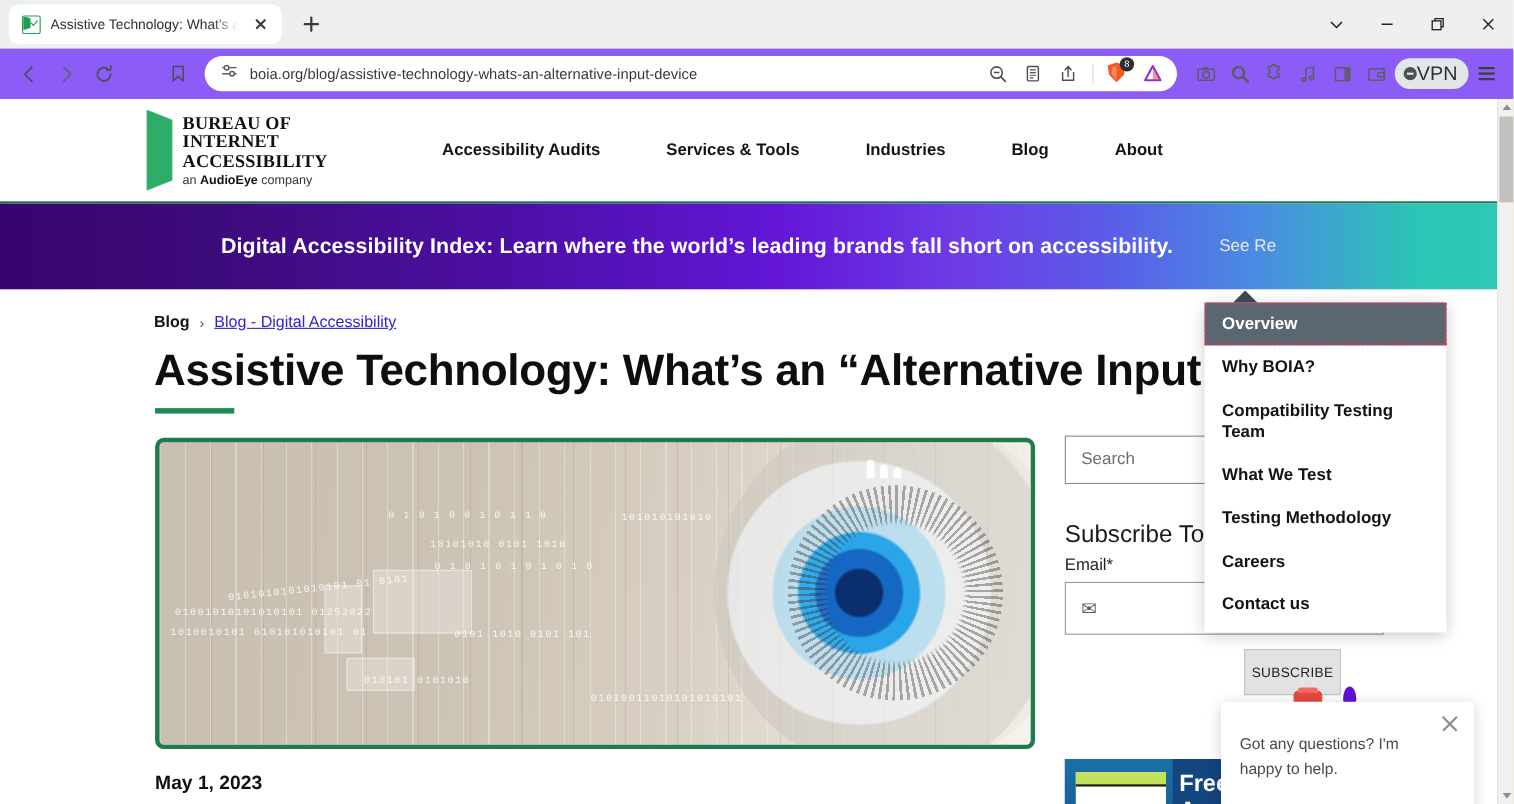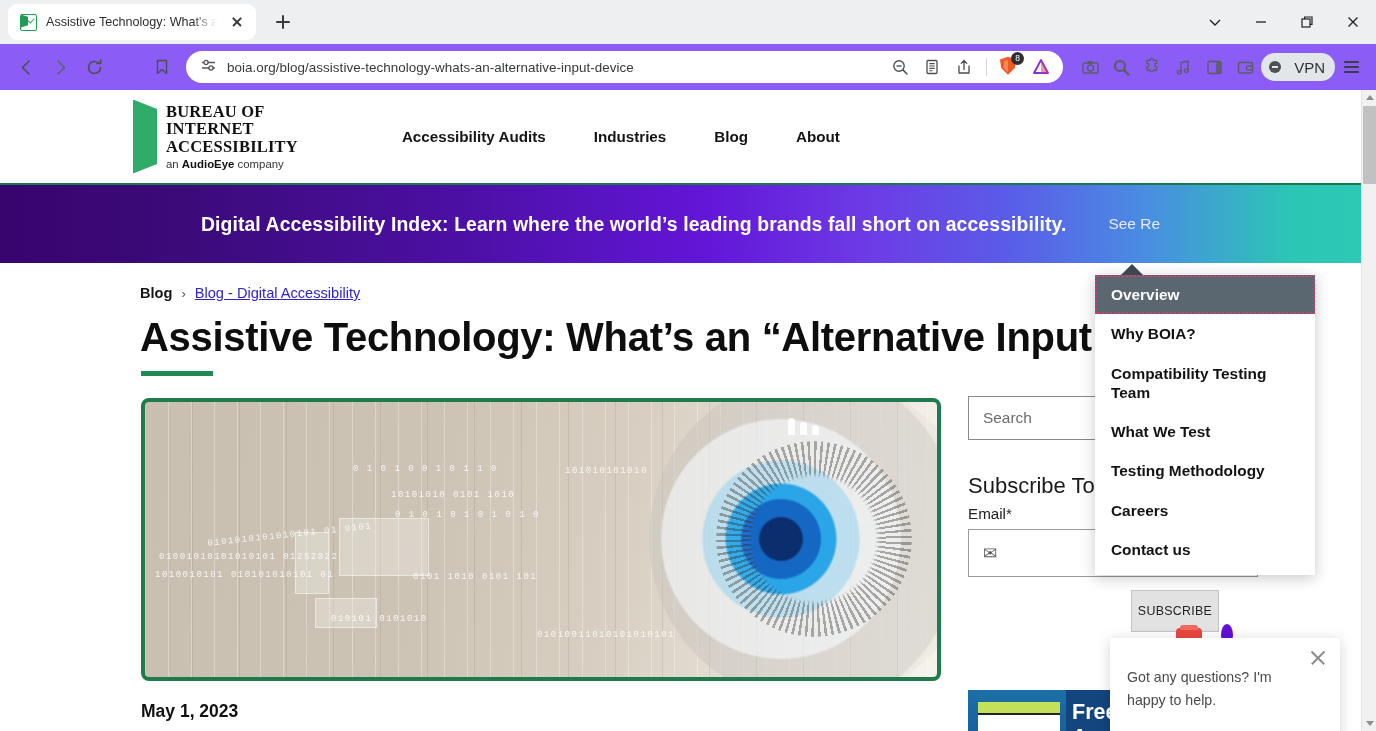--- a/index.html
+++ b/index.html
@@ -99,22 +99,22 @@
     position: absolute; right: -3px; top: -3px;
     min-width: 13px; height: 13px; border-radius: 7px; background: #2c2f31;
     color: #fff; font-size: 8.5px; line-height: 13px; text-align: center; padding: 0 2px;
   }
 
   .rightbtns { display: flex; align-items: center; gap: 1px; margin-left: 10px; }
   .rb { width: 30px; height: 30px; display: flex; align-items: center; justify-content: center;
         color: #5a5e61; }
   .vpnpill {
     height: 28px; border-radius: 14px; background: #e3e6e8;
-    display: flex; align-items: center; gap: 13px; padding: 0 10px 0 8px;
-    font-size: 15px; color: #2f3234; font-weight: 500;
+    display: flex; align-items: center; gap: 0; padding: 0 10px 0 8px;
+    font-size: 18px; color: #2f3234; font-weight: 500;
   }
   .vpn-dot { width: 12px; height: 12px; border-radius: 50%; background: #4c5155;
              display: flex; align-items: center; justify-content: center; }
   .vpn-dot::after { content: ""; width: 6px; height: 1.6px; background: #e3e6e8; }
   .hamb { width: 30px; height: 30px; display: flex; flex-direction: column;
           align-items: center; justify-content: center; gap: 3.4px; }
   .hamb span { width: 15px; height: 1.7px; background: #3b3f42; border-radius: 1px; }
 
   
   .viewport {
@@ -135,21 +135,21 @@
     clip-path: polygon(0 0, 100% 13%, 100% 87%, 0 100%);
   }
   .logo-text { display: flex; flex-direction: column; justify-content: center; }
   .logo-l1, .logo-l2, .logo-l3 {
     font-family: "Liberation Serif", serif; font-weight: bold;
     font-size: 16.5px; line-height: 17.5px; color: #111; letter-spacing: .2px;
   }
   .logo-sub { font-size: 11.4px; color: #333; margin-top: 3px; }
   .logo-sub b { color: #111; }
 
-  .mainnav { display: flex; align-items: center; gap: 4px; margin-left: 82px; }
+  .mainnav { display: flex; align-items: center; gap: 16px; margin-left: 82px; }
   .navitem {
     font-size: 15.2px; font-weight: bold; color: #141414;
     padding: 10px 22px; white-space: nowrap;
   }
 
   
   .promo {
     height: 78px; position: relative;
     background: linear-gradient(90deg,
         #38046e 0%, #3c0b7a 14%, #4b0fa2 33%, #6316d8 52%,
@@ -484,20 +484,21 @@
           <div class="logo-text">
             <div class="logo-l1">BUREAU OF</div>
             <div class="logo-l2">INTERNET</div>
             <div class="logo-l3">ACCESSIBILITY</div>
             <div class="logo-sub"><span>an </span><b>AudioEye</b><span> company</span></div>
           </div>
         </div>
 
         <div class="mainnav">
           <div class="navitem">Accessibility Audits</div>
+          <div class="navitem">Services &amp; Tools</div>
           <div class="navitem">Industries</div>
           <div class="navitem">Blog</div>
           <div class="navitem">About</div>
         </div>
       </div>
 
       <div class="promo">
         <div class="promo-text">Digital Accessibility Index: Learn where the world’s leading brands fall short on accessibility.</div>
         <div class="promo-link">See Re</div>
       </div>

